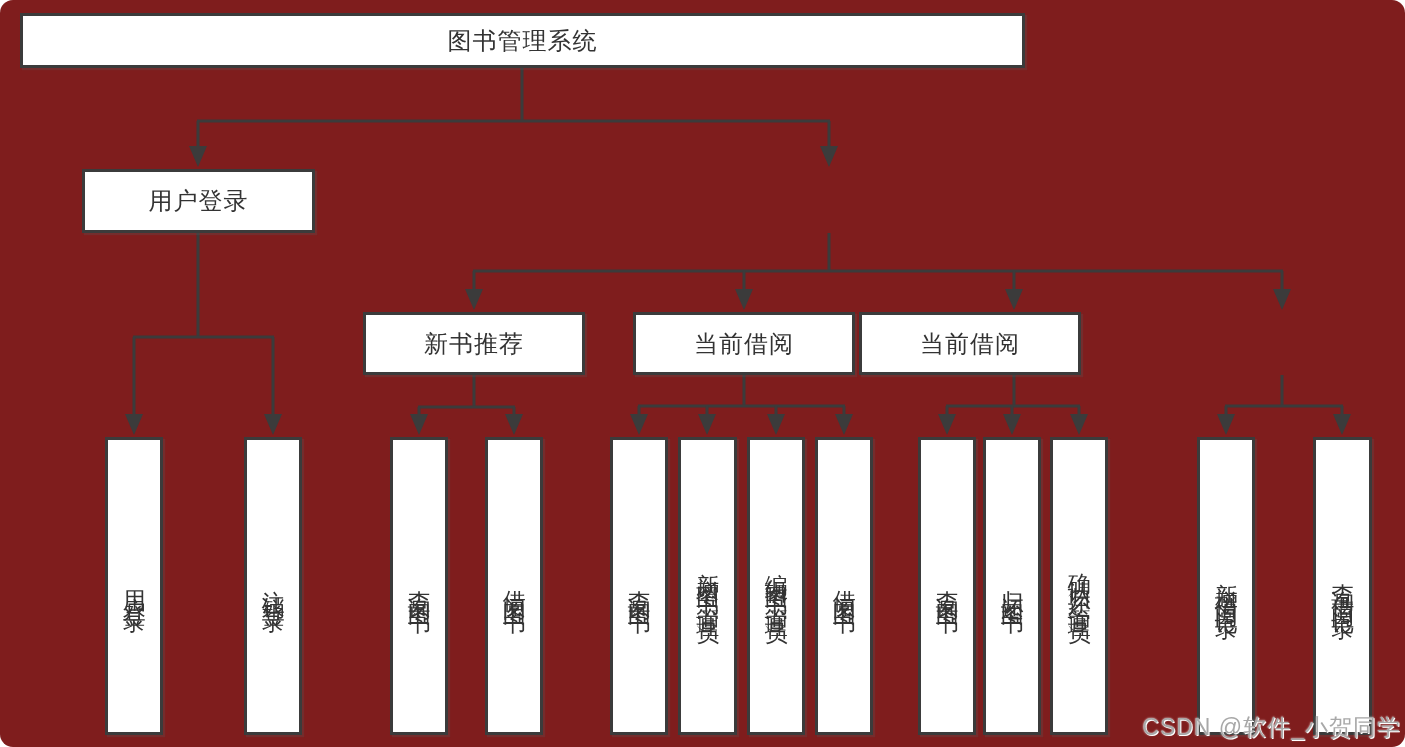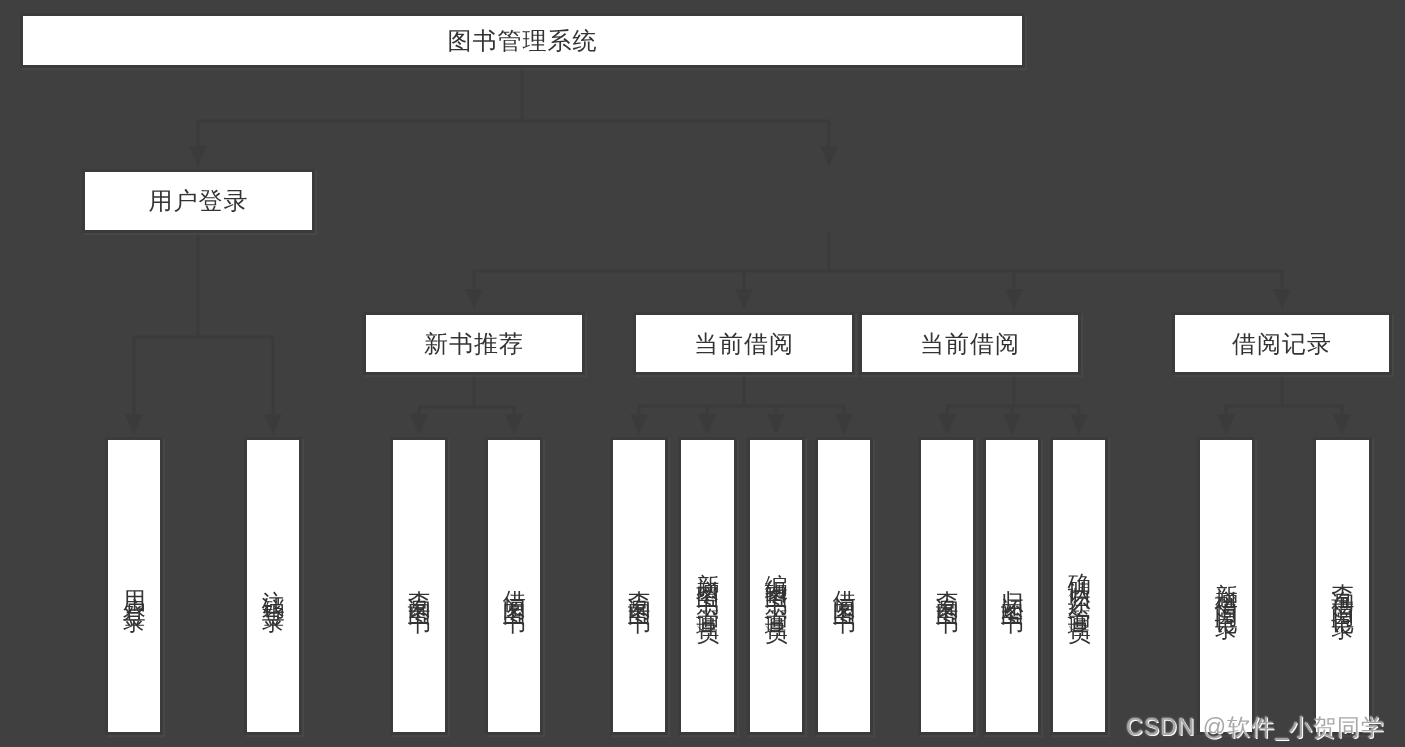--- a/index.html
+++ b/index.html
@@ -1,22 +1,23 @@
 <!DOCTYPE html>
 <html><head>
 <meta charset="utf-8">
 <style>
   html, body { margin: 0; padding: 0; background: #ffffff; }
   body { font-family: "Liberation Sans", "DejaVu Sans", sans-serif; }
   #canvas {
     position: relative;
     width: 1405px;
     height: 747px;
-    background: #404040;
+    background: #7f1d1d;
     overflow: hidden;
+    border-radius: 13px;
   }
   #connectors {
     position: absolute;
     left: 0; top: 0;
     width: 1405px; height: 747px;
   }
   .node {
     position: absolute;
     box-sizing: border-box;
     background: #ffffff;
@@ -36,21 +37,21 @@
     writing-mode: vertical-rl;
     text-orientation: mixed;
     color: #333333;
     font-size: 23px;
     letter-spacing: 7px;
     line-height: 1.1;
     white-space: nowrap;
   }
   #watermark {
     position: absolute;
-    right: 20px;
+    right: 4px;
     bottom: 4px;
     font-size: 23px;
     color: #a8a8a8;
     text-shadow: 0 0 2px #ffffff, 1px 1px 0 #ffffff;
     letter-spacing: 1px;
     white-space: nowrap;
   }
   svg line { stroke: #3b3b3b; stroke-width: 3; }
   svg polygon { fill: #3b3b3b; }
 </style>
@@ -145,23 +146,20 @@
 
   <div class="node" style="left:363px; top:312px; width:222px; height:63px;text-align:right;">
     <span class="hlbl">新书推荐</span>
   </div>
   <div class="node" style="left:633px; top:312px; width:222px; height:63px;">
     <span class="hlbl">当前借阅</span>
   </div>
   <div class="node" style="left:859px; top:312px; width:222px; height:63px;">
     <span class="hlbl">当前借阅</span>
   </div>
-  <div class="node" style="left:1172px; top:312px; width:220px; height:63px;">
-    <span class="hlbl">借阅记录</span>
-  </div>
 
   <div class="node" style="left:105px; top:437px; width:58px; height:298px;">
     <span class="vlbl">用户登录</span>
   </div>
   <div class="node" style="left:244px; top:437px; width:58px; height:298px;">
     <span class="vlbl">注销登录</span>
   </div>
 
   <div class="node" style="left:390px; top:437px; width:58px; height:298px;">
     <span class="vlbl">查询图书</span>

